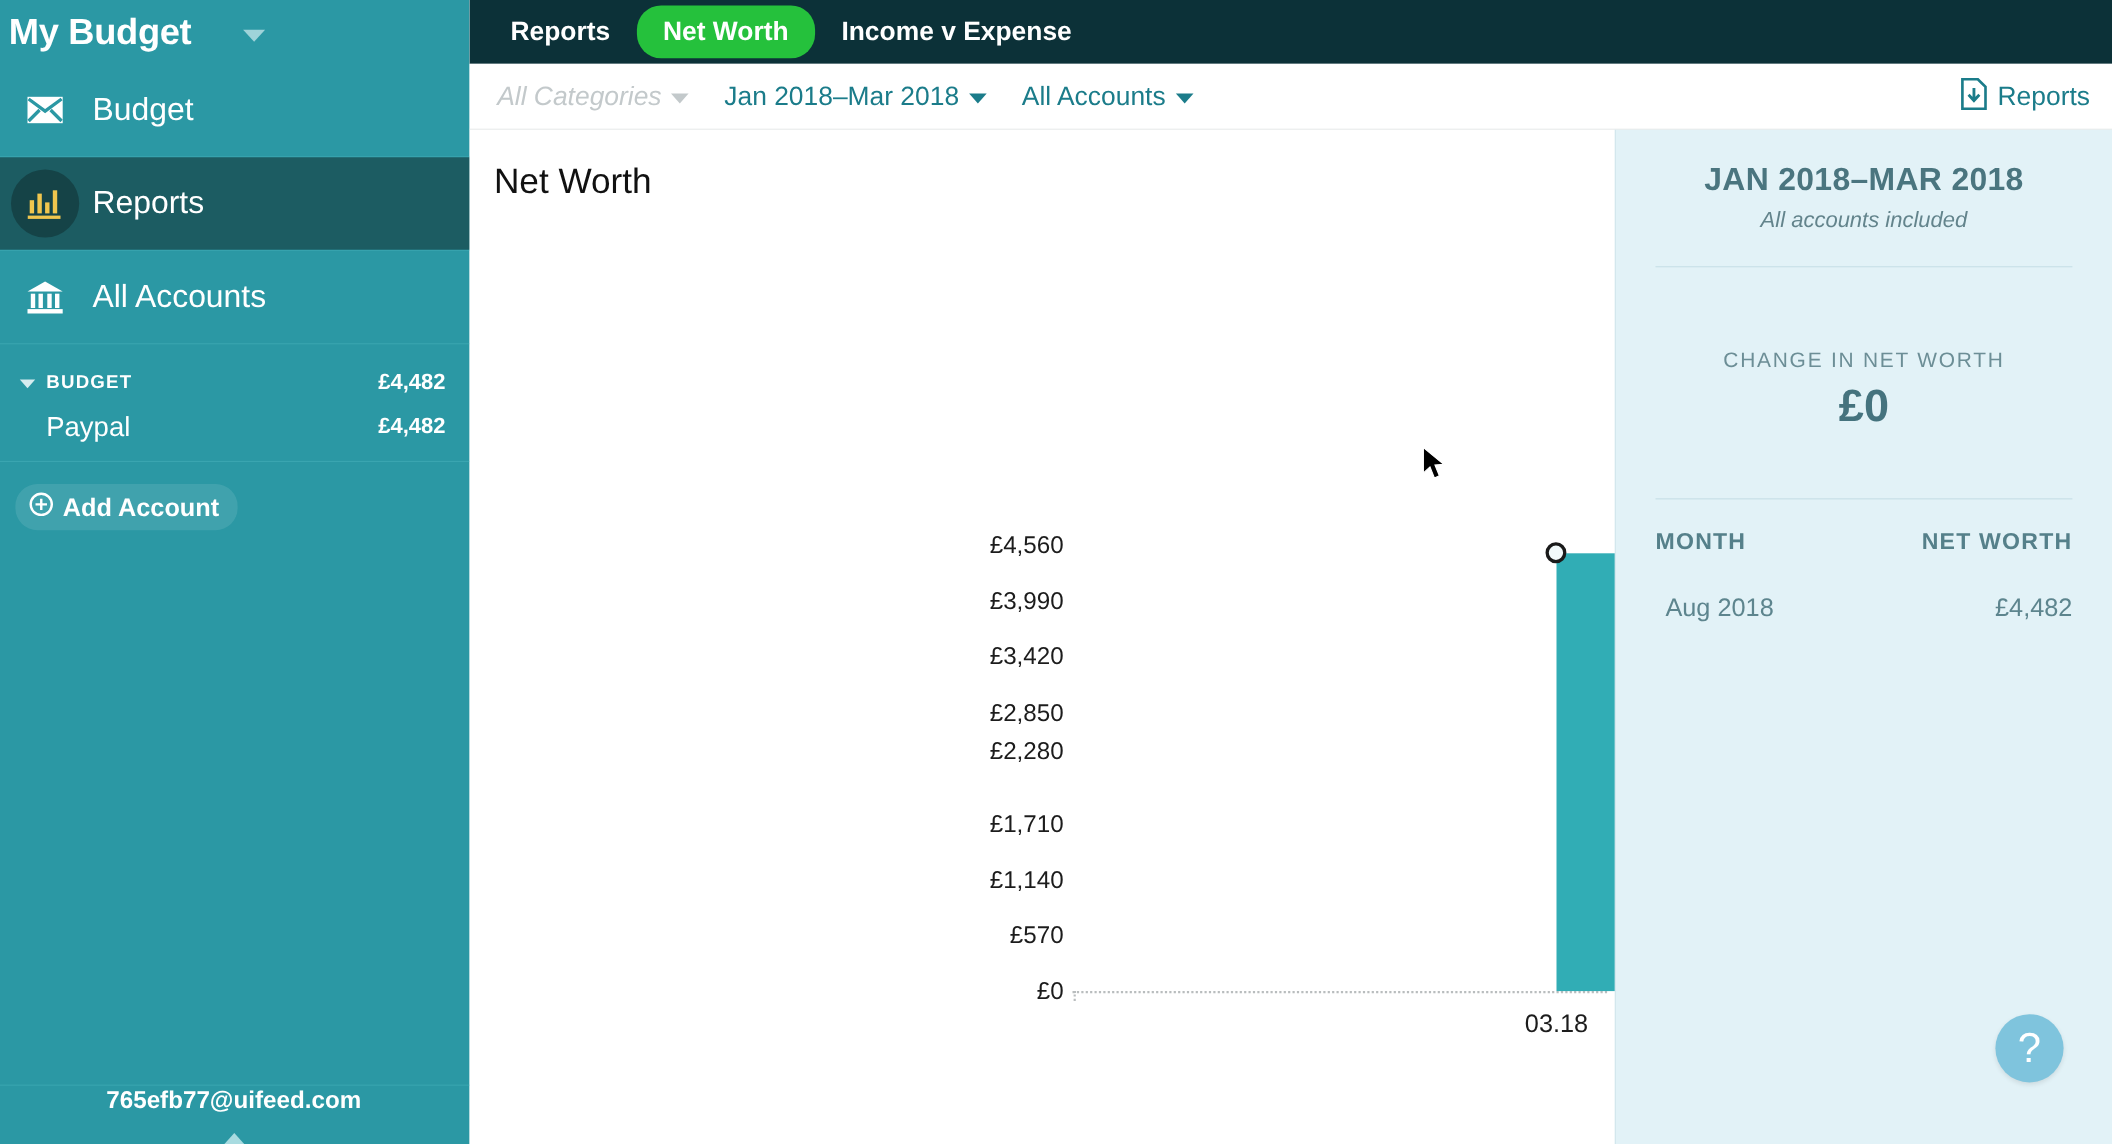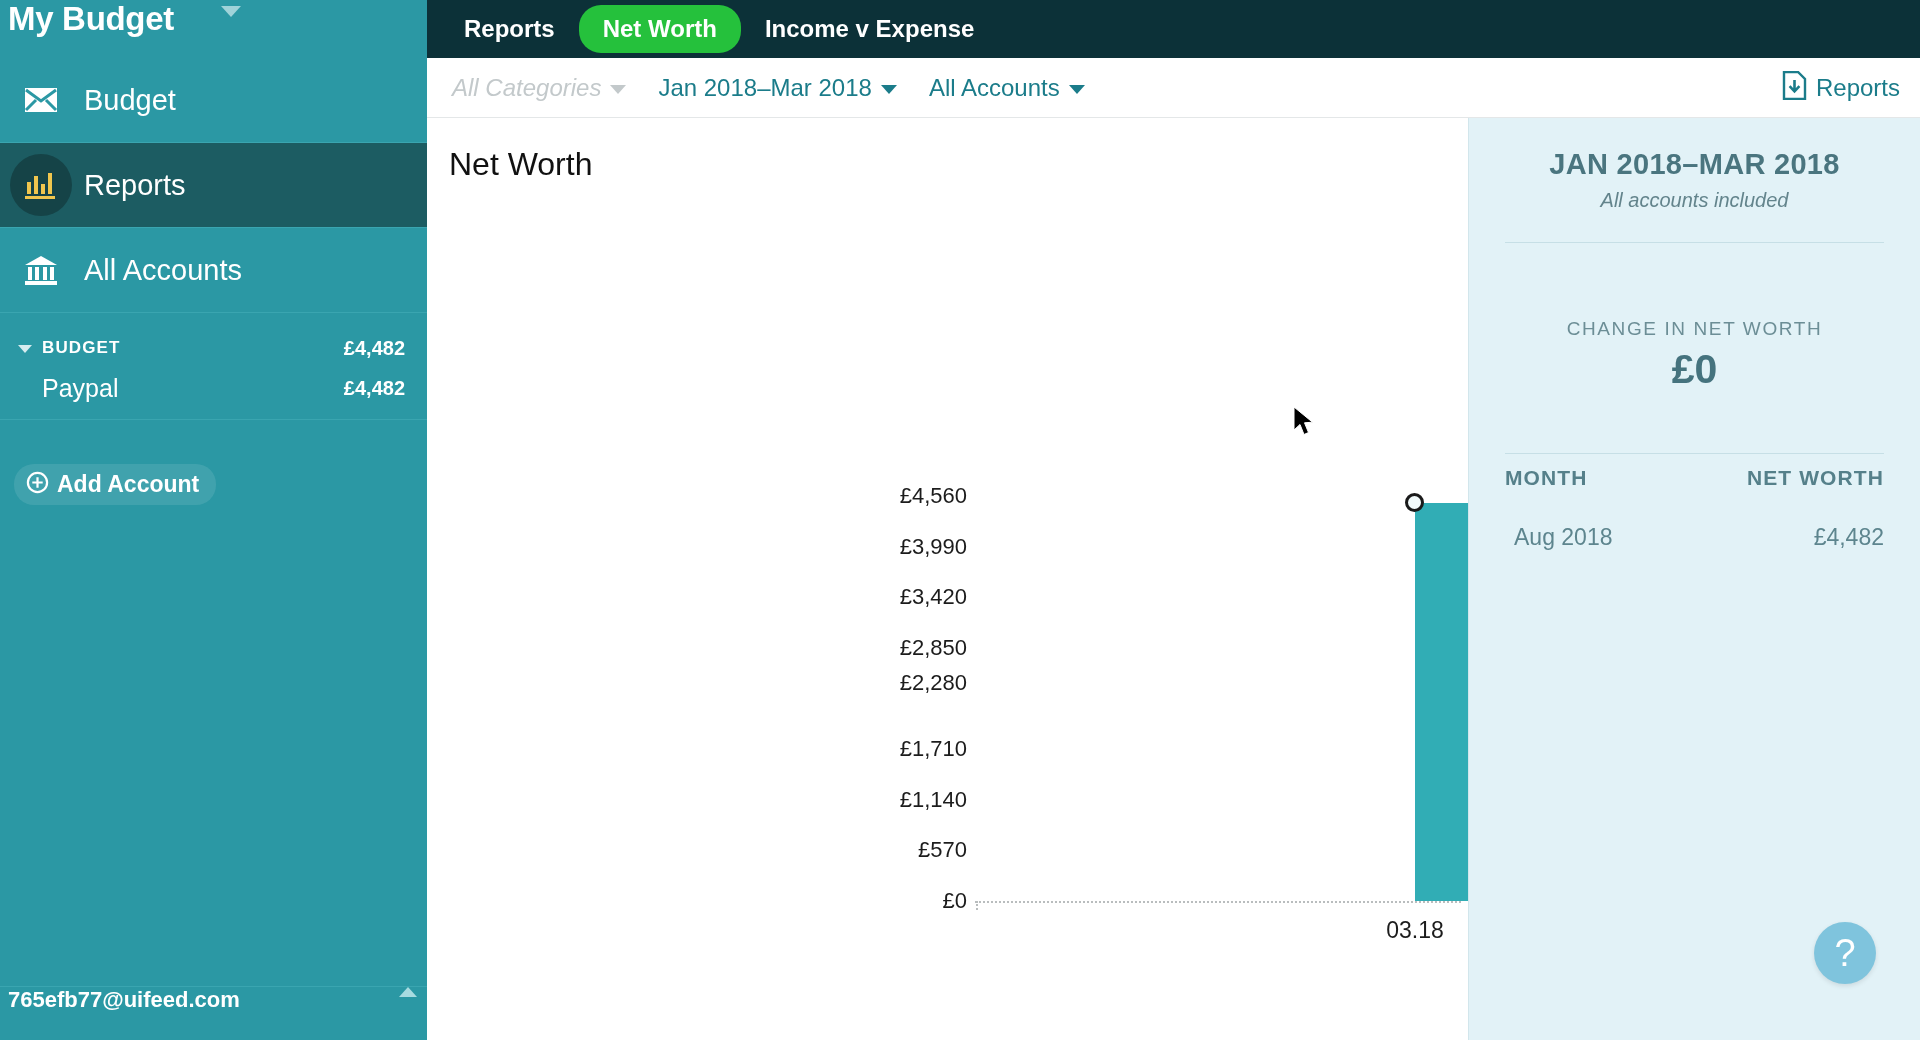--- a/index.html
+++ b/index.html
@@ -11,21 +11,21 @@
   #app { position: relative; width: 1920px; height: 1040px; display: flex; }
 
   
   #sidebar {
     width: 427px; height: 1040px;
     background: #2b98a4;
     position: relative; flex: 0 0 427px;
     color: #ffffff;
   }
   .brand {
-    height: 58px; display: flex; align-items: flex-start;
+    height: 58px; display: flex; align-items: center;
     padding-left: 8px;
     gap: 36px;
   }
   .brand-title {
     font-size: 33px; font-weight: bold; color: #ffffff;
     letter-spacing: -0.3px;
   }
   .brand-caret {
     width: 0; height: 0; margin-left: 11px; margin-top: 6px;
     border-left: 10px solid transparent;
@@ -76,30 +76,30 @@
   }
   .acct-sub-name { font-size: 25px; color: #ffffff; flex: 1; font-weight: normal; }
   .acct-sub-amt { font-size: 20px; font-weight: bold; color: #ffffff; }
 
   .add-wrap { padding: 20px 0 0 14px; }
   .add-btn {
     display: inline-flex; align-items: center;
     background: rgba(255,255,255,0.10);
     border-radius: 20px; padding: 7px 17px 7px 12px;
     cursor: pointer;
-    margin-top: 24px;
   }
   .add-btn-label {
     font-size: 23px; font-weight: bold; color: #ffffff; margin-left: 8px;
   }
 
   .sb-footer {
     position: absolute; left: 0; bottom: 0; width: 439px; height: 54px;
-    display: flex; align-items: flex-start; padding: 0 22px 0 8px;
+    display: flex; align-items: center; padding: 0 22px 0 8px;
     border-top: 1px solid #3aa5b0;
+    flex-direction: column;
   }
   .sb-email { font-size: 22px; font-weight: bold; color: #ffffff; flex: 1; }
   .sb-up-caret {
     width: 0; height: 0;
     border-left: 9px solid transparent;
     border-right: 9px solid transparent;
     border-bottom: 10px solid #a8dbe0;
   }
 
   
@@ -188,21 +188,21 @@
     color: #63848c; margin-top: 8px;
   }
   .sp-divider { height: 1px; background: #c6dfe6; margin: 30px 0 0 0; }
   .sp-metric { padding: 28px 0 30px 0; text-align: center; }
   .sp-metric-label {
     font-size: 19px; color: #6c8e96; letter-spacing: 1.6px; margin-top: 47px;
   }
   .sp-metric-value {
     font-size: 41px; font-weight: bold; color: #45737e; margin-top: 6px;
   }
-  .sp-table { margin-top: 12px; width: 100%; border-collapse: collapse; }
+  .sp-table { margin-top: 27px; width: 100%; border-collapse: collapse; }
   .sp-th {
     font-size: 21px; font-weight: bold; color: #55808a;
     letter-spacing: 1.1px; padding-bottom: 34px;
   }
   .sp-th.l { text-align: left; }
   .sp-th.r { text-align: right; }
   .sp-td { font-size: 23px; color: #5d858e; }
   .sp-td.l { text-align: left; padding-left: 9px; }
   .sp-td.r { text-align: right; }
 

